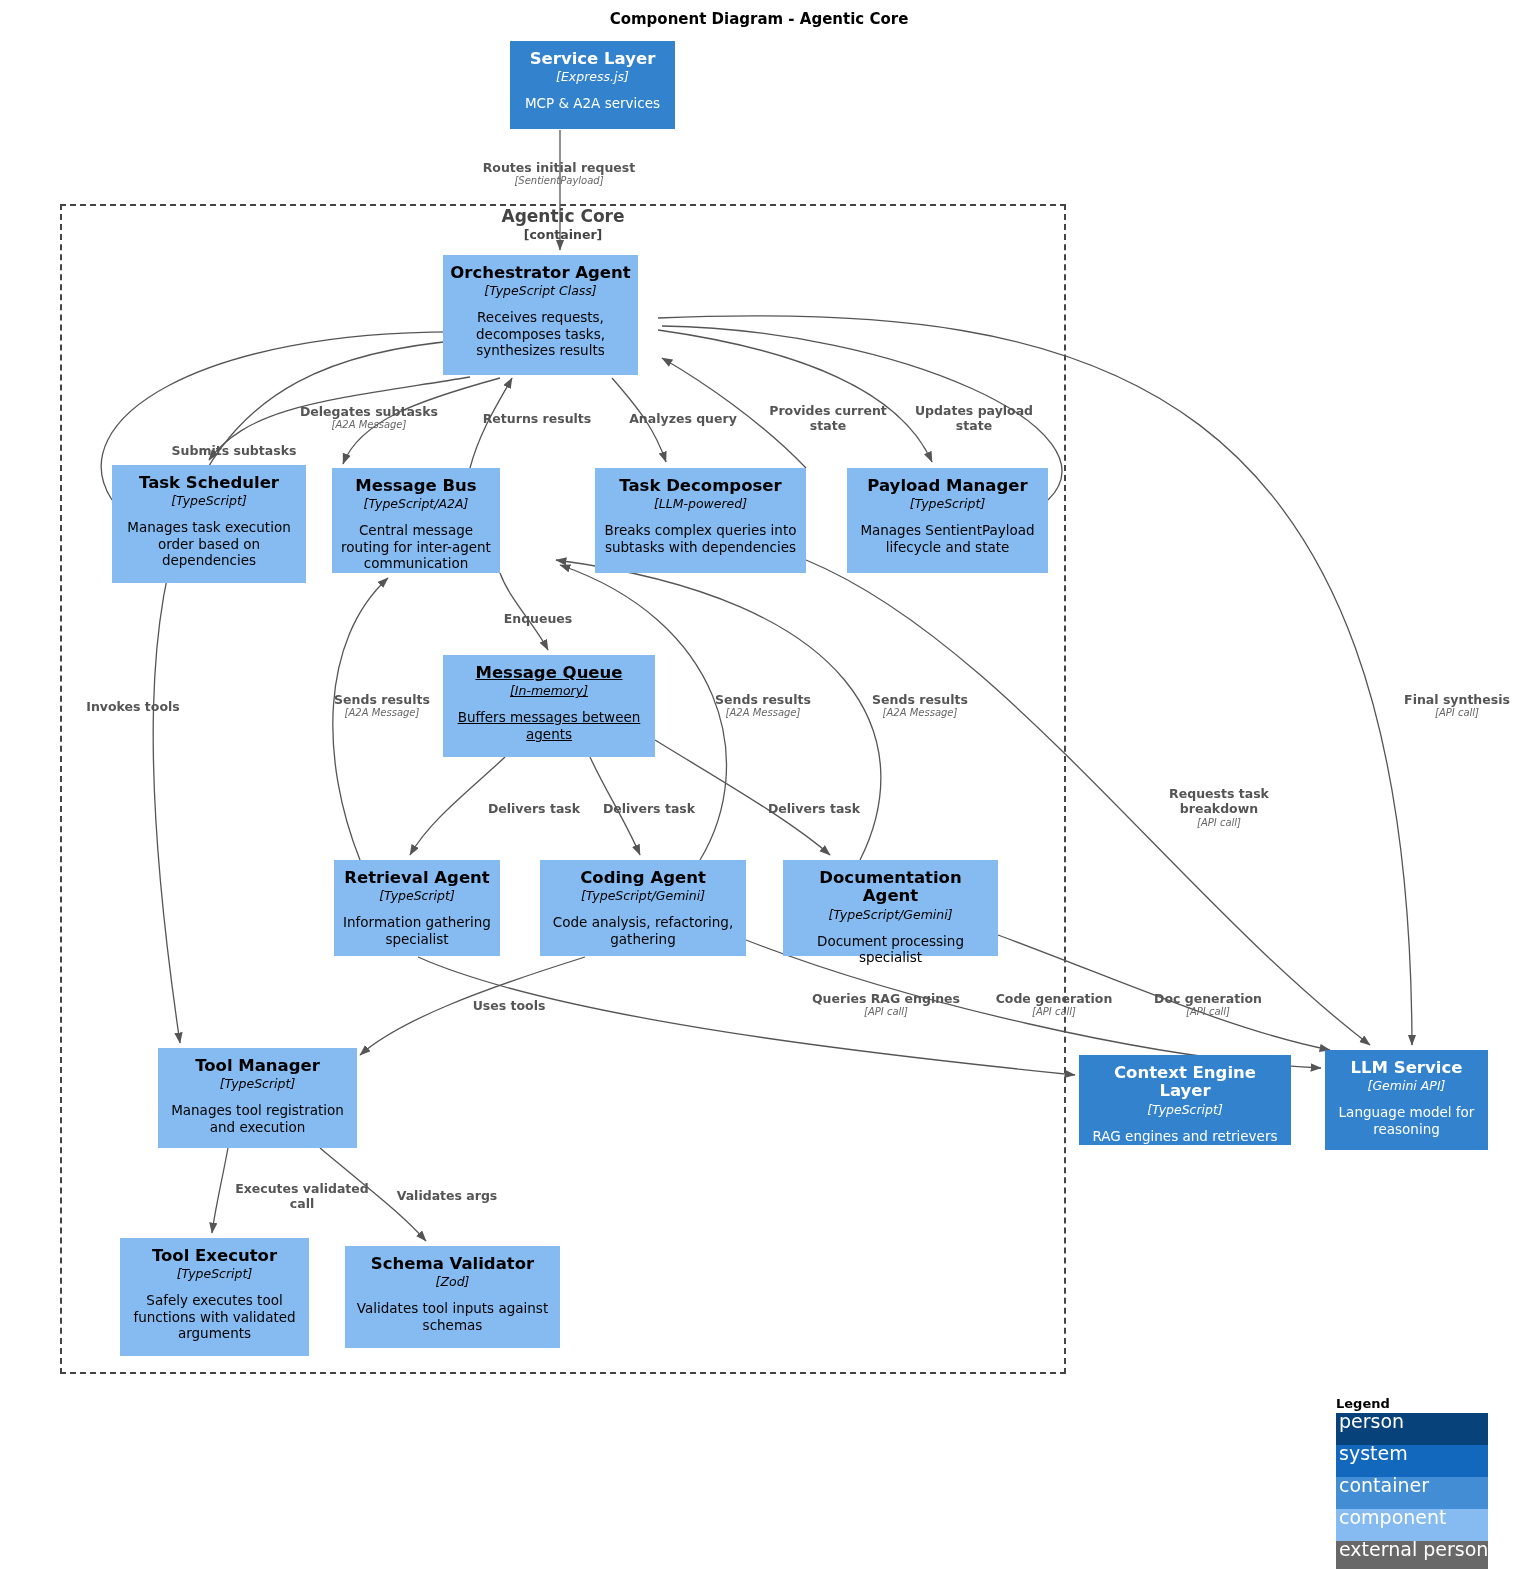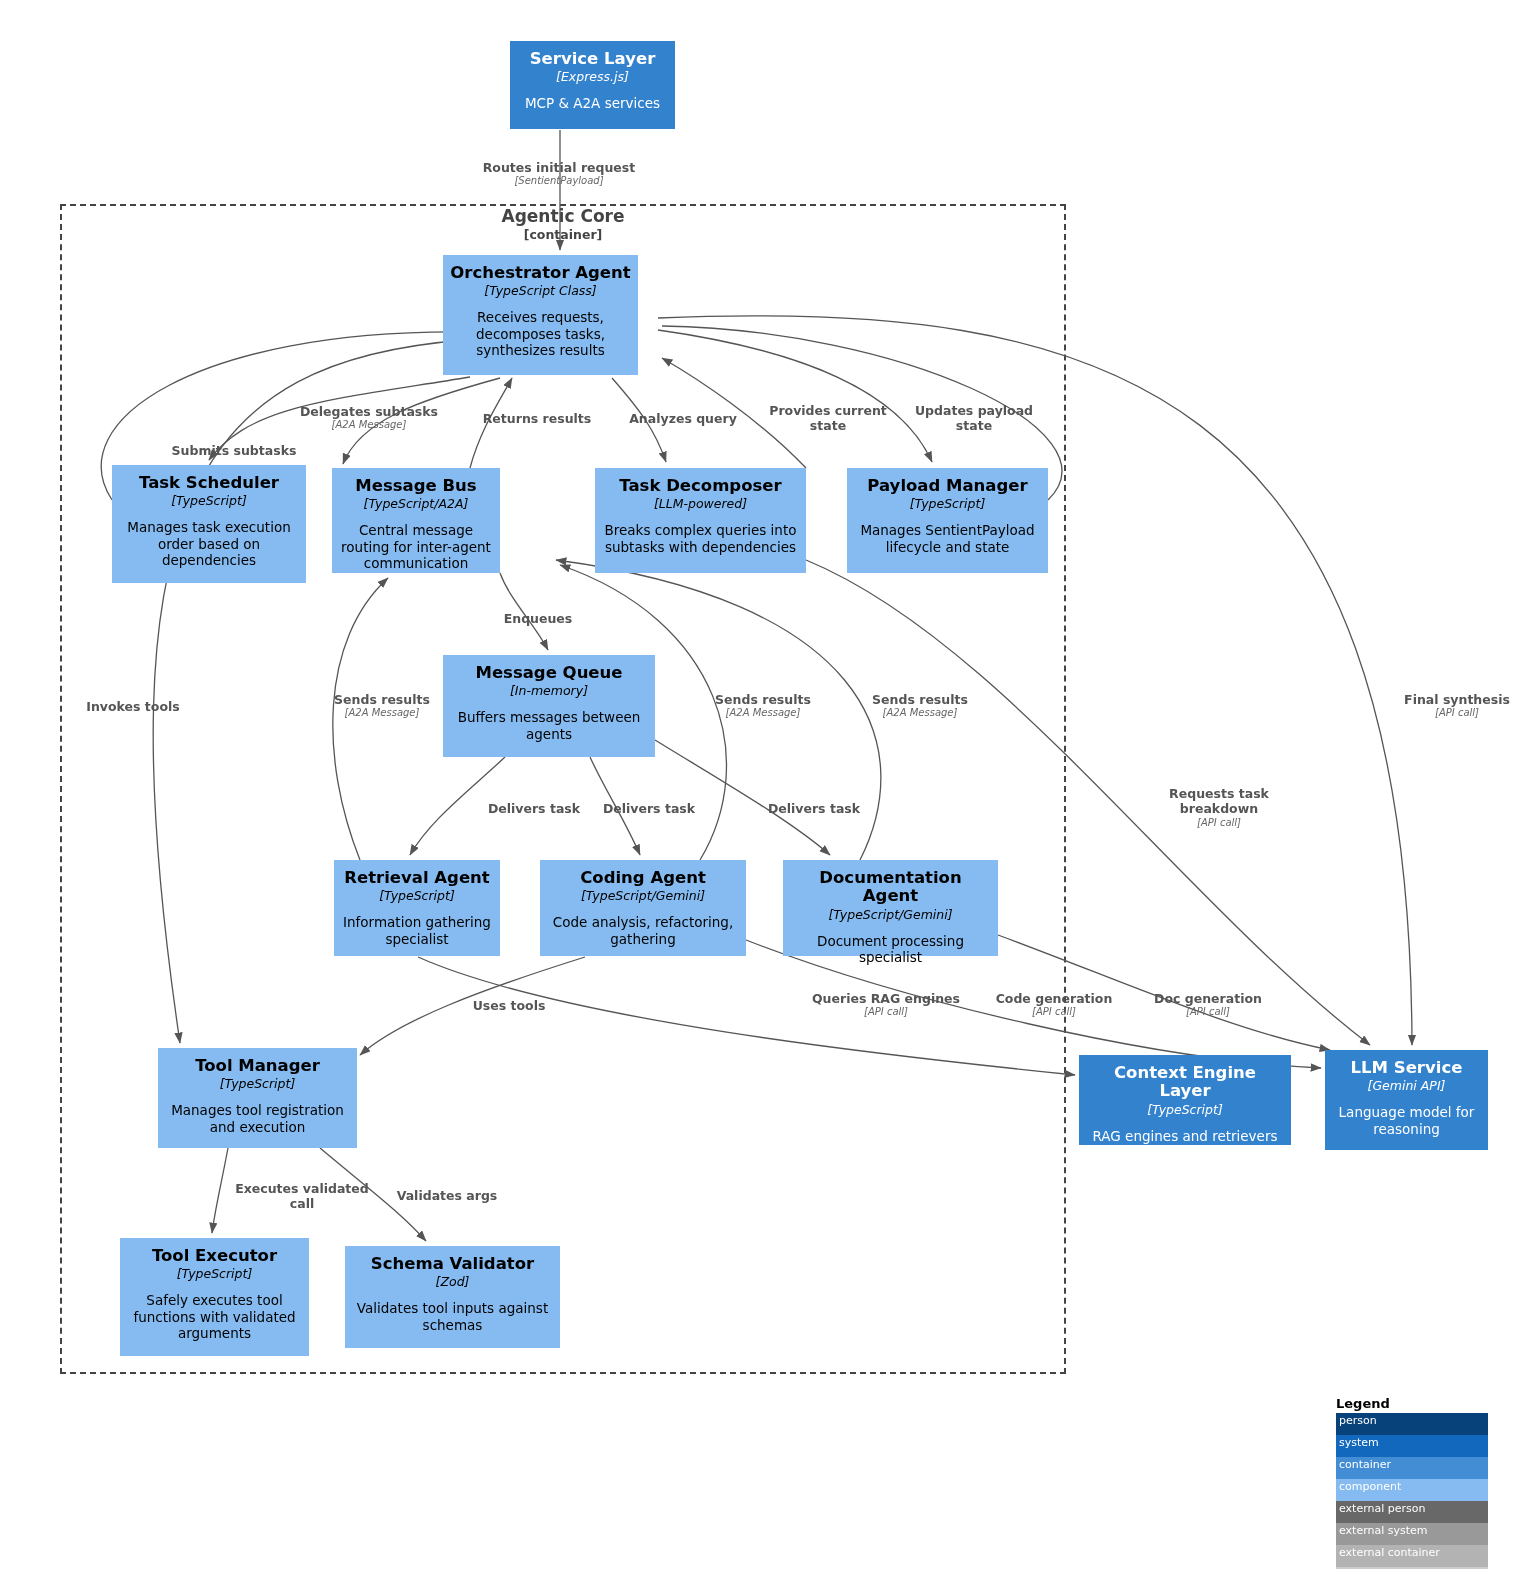--- a/index.html
+++ b/index.html
@@ -24,28 +24,29 @@
   .node.component .n-title{color:#000;}
   .node.container-node{background:#3282ce;color:#ffffff;}
   .node.container-node .n-title{color:#fff;}
 
   .edge-label{position:absolute;text-align:center;font-size:12.5px;color:#555;line-height:1.22;
               font-weight:bold;white-space:pre-line;}
   .edge-label .el-tech{display:block;font-style:italic;font-weight:normal;color:#666;font-size:10px;}
 
   .legend{position:absolute;}
   .legend-title{font-weight:bold;font-size:13px;color:#000;margin-bottom:2px;}
-  .legend-row{height:22px;line-height:16px;font-size:11px;padding-left:3px;box-sizing:border-box;
+  .legend-row{height:32px;line-height:16px;font-size:19px;padding-left:3px;box-sizing:border-box;
               color:#fff;overflow:hidden;white-space:nowrap;}
 </style>
 </head>
 <body>
 
 <div id="stage">
 
+  <div class="diagram-title" style="left:0;top:10px;width:1518px;">Component Diagram - Agentic Core</div>
 
   <div class="boundary" style="left:60px;top:204px;width:1006px;height:1170px;"></div>
   <div class="boundary-label" style="left:60px;top:206px;width:1006px;">
     <span>Agentic Core</span>
     <span class="b-tech">[container]</span>
   </div>
 
   <svg id="edges" viewBox="0 0 1518 1569">
     <defs>
       <marker id="ah" markerWidth="9" markerHeight="9" refX="8" refY="3.2" orient="auto" markerUnits="strokeWidth">
@@ -130,21 +131,21 @@
       <div class="node component" style="left: 595px; top: 468px; width: 211px; height: 105px;">
         <div class="n-title">Task Decomposer</div>
         <div class="n-tech">[LLM-powered]</div>
         <div class="n-desc">Breaks complex queries into subtasks with dependencies</div>
       </div>
       <div class="node component" style="left: 847px; top: 468px; width: 201px; height: 105px;">
         <div class="n-title">Payload Manager</div>
         <div class="n-tech">[TypeScript]</div>
         <div class="n-desc">Manages SentientPayload lifecycle and state</div>
       </div>
-      <div class="node component" style="left: 443px; top: 655px; width: 212px; height: 102px;">
+      <div class="node component" style="left: 443px; top: 655px; width: 212px; height: 102px; text-decoration: underline;">
         <div class="n-title">Message Queue</div>
         <div class="n-tech">[In-memory]</div>
         <div class="n-desc">Buffers messages between agents</div>
       </div>
       <div class="node component" style="left: 334px; top: 860px; width: 166px; height: 96px;">
         <div class="n-title">Retrieval Agent</div>
         <div class="n-tech">[TypeScript]</div>
         <div class="n-desc">Information gathering specialist</div>
       </div>
       <div class="node component" style="left: 540px; top: 860px; width: 206px; height: 96px;">

